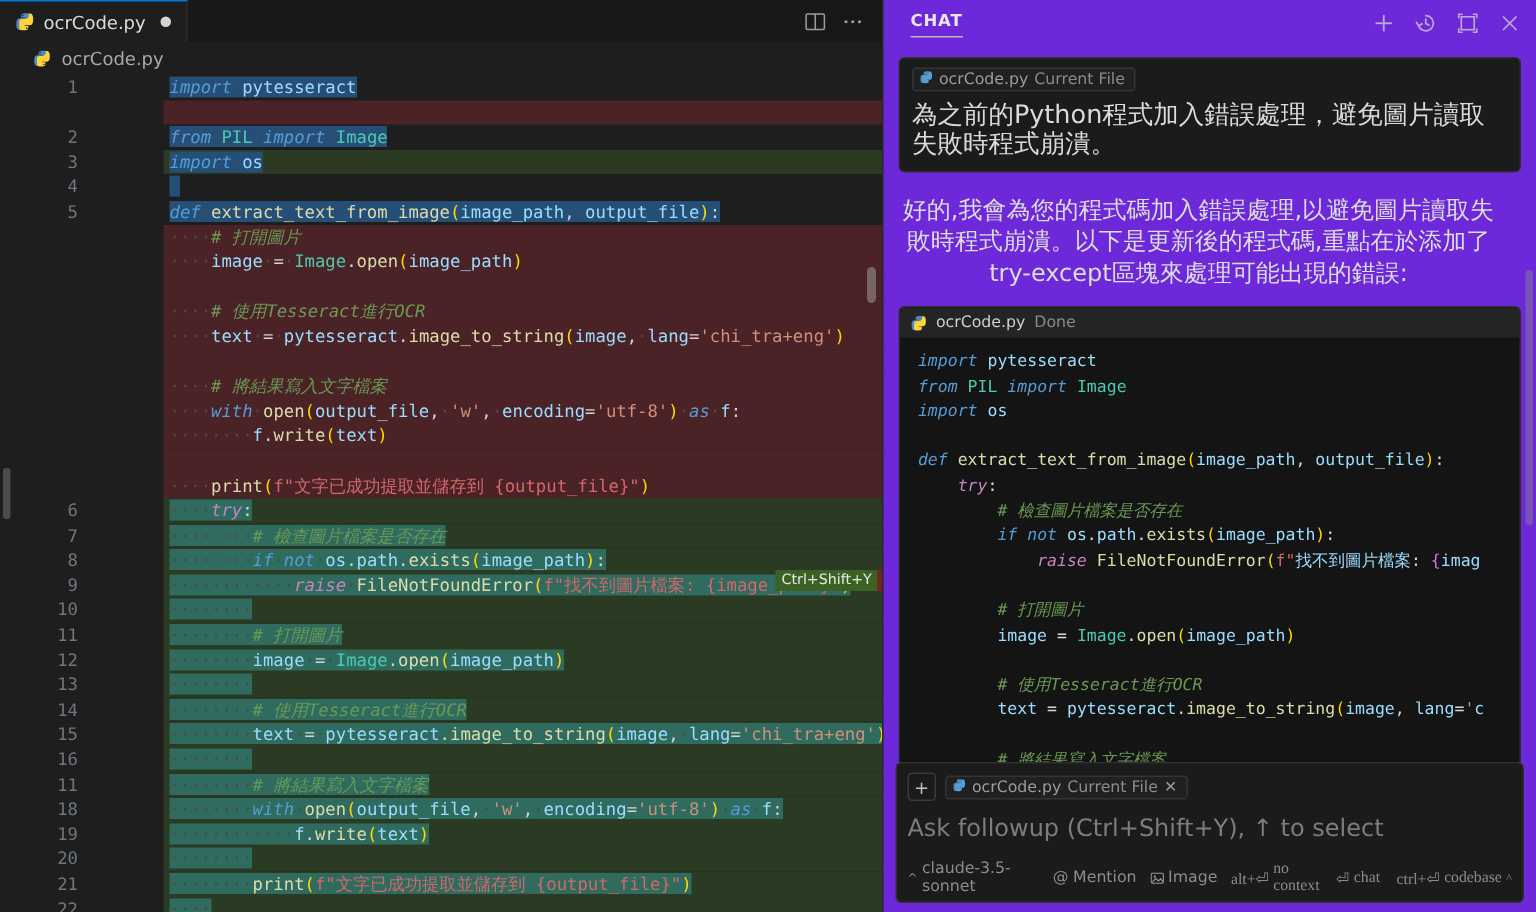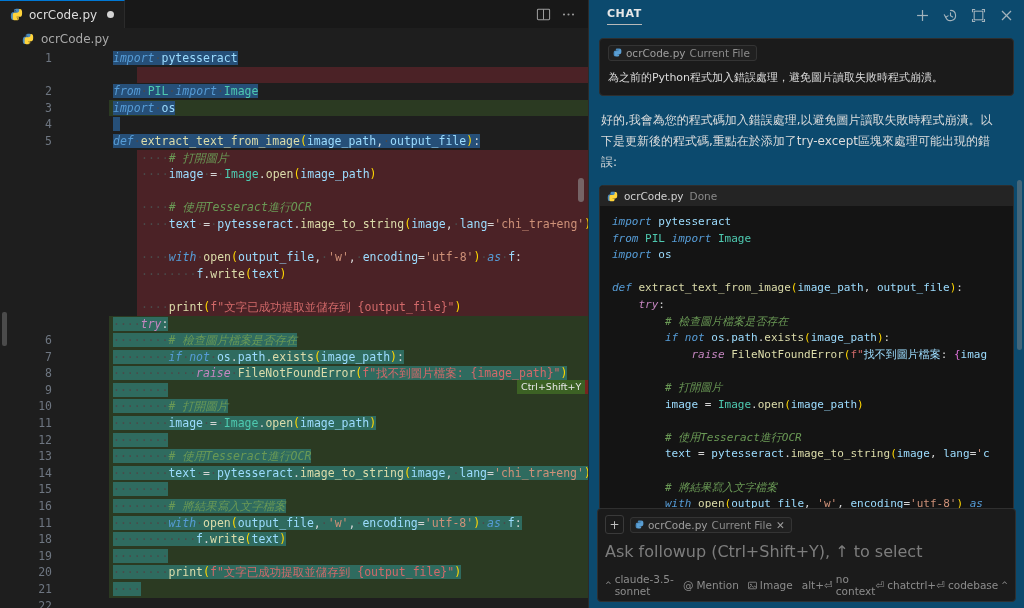--- a/index.html
+++ b/index.html
@@ -58,21 +58,21 @@
     position:absolute;left:2px;width:5px;background:#4b4b4b;border-radius:2px;
   }
   .gutter{
     position:absolute;left:12px;top:0;bottom:0;width:50px;
     text-align:right;color:#6e7681;z-index:5;
     font-family:"DejaVu Sans Mono","Liberation Mono",monospace;font-size:11.5px;
   }
   .gutter .ln{height:16.6px;line-height:16.6px;padding-right:10px;}
   .rows{position:absolute;left:62px;right:0;top:0;bottom:0;padding-left:47px;}
   .row{height:16.6px;line-height:16.6px;white-space:pre;position:relative;padding-left:4px;}
-  .row.del{background:#4b2226;margin-left:28px;}
+  .row.del{background:#4b2226;}
   .row.add{background:#2b3a22;}
   .row .sel{background:#264f78;}
   .row .selg{background:#2f6b5f;}
   .code-scroll{
     position:absolute;right:4px;width:6px;background:#9a9a9a;border-radius:3px;opacity:.55;z-index:8;
   }
   .kbbadge{
     position:absolute;z-index:12;display:flex;font-size:9.5px;line-height:12px;
     font-family:"DejaVu Sans","Liberation Sans",sans-serif;
   }
@@ -89,21 +89,21 @@
   .t-str{color:#ce9178;}
   .t-cmt{color:#6a9955;font-style:italic;}
   .t-pun{color:#d4d4d4;}
   .t-brace{color:#ffd700;}
   .t-brace2{color:#da70d6;}
   .t-ws{color:#4a4a4a;}
   .t-fstr{color:#d16969;}
 
   
   .chat-pane{
-    width:444px;height:608px;background:#0c4a6e;display:flex;flex-direction:column;
+    width:444px;height:608px;background:#6d28d9;display:flex;flex-direction:column;
     position:relative;
   }
   .chat-head{
     height:30px;flex:0 0 30px;display:flex;align-items:center;padding:0 10px 0 18px;
     position:relative;
   }
   .chat-title{
     font-size:11px;font-weight:bold;letter-spacing:.6px;color:#e7e7e7;
     padding-bottom:4px;position:relative;
   }
@@ -120,24 +120,24 @@
     border:1px solid #2e2e2e;border-radius:4px;background:#1b1b1b;
     padding:6px 8px 8px 8px;margin-top:8px;
   }
   .chip{
     display:inline-flex;align-items:center;gap:4px;
     border:1px solid #343434;border-radius:3px;background:#202020;
     padding:1px 6px 1px 4px;font-size:10.5px;color:#9d9d9d;
   }
   .chip .cur{color:#8c8c8c;}
   .user-text{
-    margin-top:7px;font-size:11px;line-height:19px;color:#dadada;
+    margin-top:7px;font-size:17px;line-height:19px;color:#dadada;
   }
   .assist-text{
-    margin:14px 17px 0 2px;font-size:12px;line-height:21px;color:#dcdcdc;
+    margin:14px 17px 0 2px;font-size:16px;line-height:21px;color:#dcdcdc;text-align:center;
   }
   .codecard{
     margin-top:12px;border:1px solid #2e2e2e;border-radius:4px;overflow:hidden;
     background:#141414;
   }
   .codecard-head{
     height:20px;display:flex;align-items:center;gap:6px;padding:0 0 0 7px;
     background:#242424;font-size:10.5px;color:#d0d0d0;
   }
   .codecard-head .status{color:#8a8a8a;}
@@ -163,21 +163,21 @@
     display:flex;align-items:center;justify-content:center;color:#c0c0c0;font-size:12px;
   }
   .ci-placeholder{
     margin-top:8px;font-size:16px;color:#7d7d7d;
   }
   .ci-footer{
     display:flex;align-items:center;gap:9px;margin-top:12px;
     font-size:10.5px;color:#8c8c8c;
   }
   .ci-footer .grp{display:flex;align-items:center;gap:3px;}
-  .ci-footer .right{margin-left:auto;display:flex;align-items:center;}
+  .ci-footer .right{margin-left:auto;display:flex;align-items:center;gap:11px;font-family:Liberation Serif, serif;}
   .caret{font-size:8px;color:#8c8c8c;}
 </style>
 </head>
 <body>
 
 <div class="app">
 
   <div class="editor-pane">
 
     <div class="tabbar">
@@ -264,20 +264,21 @@
           <div class="row "><span class="sel"><span class="t-kw">from</span><span class="t-ws">·</span><span class="t-cls">PIL</span><span class="t-ws">·</span><span class="t-kw">import</span><span class="t-ws">·</span><span class="t-cls">Image</span></span></div>
           <div class="row add"><span class="sel"><span class="t-kw">import</span><span class="t-ws">·</span><span class="t-var">os</span></span></div>
           <div class="row "><span class="sel">&nbsp;</span></div>
           <div class="row "><span class="sel"><span class="t-kw">def</span><span class="t-ws">·</span><span class="t-fn">extract_text_from_image</span><span class="t-brace">(</span><span class="t-var">image_path</span><span class="t-pun">,</span><span class="t-ws">·</span><span class="t-var">output_file</span><span class="t-brace">)</span><span class="t-pun">:</span></span></div>
           <div class="row del"><span><span class="t-ws">····</span><span class="t-cmt"># 打開圖片</span></span></div>
           <div class="row del"><span><span class="t-ws">····</span><span class="t-var">image</span><span class="t-ws">·</span><span class="t-pun">=</span><span class="t-ws">·</span><span class="t-cls">Image</span><span class="t-pun">.</span><span class="t-fn">open</span><span class="t-brace">(</span><span class="t-var">image_path</span><span class="t-brace">)</span></span></div>
           <div class="row del"><span>&nbsp;</span></div>
           <div class="row del"><span><span class="t-ws">····</span><span class="t-cmt"># 使用Tesseract進行OCR</span></span></div>
           <div class="row del"><span><span class="t-ws">····</span><span class="t-var">text</span><span class="t-ws">·</span><span class="t-pun">=</span><span class="t-ws">·</span><span class="t-var">pytesseract</span><span class="t-pun">.</span><span class="t-fn">image_to_string</span><span class="t-brace">(</span><span class="t-var">image</span><span class="t-pun">,</span><span class="t-ws">·</span><span class="t-var">lang</span><span class="t-pun">=</span><span class="t-str">'chi_tra+eng'</span><span class="t-brace">)</span></span></div>
           <div class="row del"><span>&nbsp;</span></div>
+          <div class="row del"><span><span class="t-ws">····</span><span class="t-cmt"># 將結果寫入文字檔案</span></span></div>
           <div class="row del"><span><span class="t-ws">····</span><span class="t-kw">with</span><span class="t-ws">·</span><span class="t-fn">open</span><span class="t-brace">(</span><span class="t-var">output_file</span><span class="t-pun">,</span><span class="t-ws">·</span><span class="t-str">'w'</span><span class="t-pun">,</span><span class="t-ws">·</span><span class="t-var">encoding</span><span class="t-pun">=</span><span class="t-str">'utf-8'</span><span class="t-brace">)</span><span class="t-ws">·</span><span class="t-kw">as</span><span class="t-ws">·</span><span class="t-var">f</span><span class="t-pun">:</span></span></div>
           <div class="row del"><span><span class="t-ws">········</span><span class="t-var">f</span><span class="t-pun">.</span><span class="t-fn">write</span><span class="t-brace">(</span><span class="t-var">text</span><span class="t-brace">)</span></span></div>
           <div class="row del"><span>&nbsp;</span></div>
           <div class="row del"><span><span class="t-ws">····</span><span class="t-fn">print</span><span class="t-brace">(</span><span class="t-fstr">f</span><span class="t-fstr">"文字已成功提取並儲存到 {output_file}"</span><span class="t-brace">)</span></span></div>
           <div class="row add"><span class="selg"><span class="t-ws">····</span><span class="t-kw2">try</span><span class="t-pun">:</span></span></div>
           <div class="row add"><span class="selg"><span class="t-ws">········</span><span class="t-cmt"># 檢查圖片檔案是否存在</span></span></div>
           <div class="row add"><span class="selg"><span class="t-ws">········</span><span class="t-kw">if</span><span class="t-ws">·</span><span class="t-kw">not</span><span class="t-ws">·</span><span class="t-var">os</span><span class="t-pun">.</span><span class="t-var">path</span><span class="t-pun">.</span><span class="t-fn">exists</span><span class="t-brace">(</span><span class="t-var">image_path</span><span class="t-brace">)</span><span class="t-pun">:</span></span></div>
           <div class="row add"><span class="selg"><span class="t-ws">············</span><span class="t-kw2">raise</span><span class="t-ws">·</span><span class="t-fn">FileNotFoundError</span><span class="t-brace">(</span><span class="t-fstr">f</span><span class="t-fstr">"找不到圖片檔案: {image_path}"</span><span class="t-brace">)</span></span></div>
           <div class="row add"><span class="selg"><span class="t-ws">········</span></span></div>
           <div class="row add"><span class="selg"><span class="t-ws">········</span><span class="t-cmt"># 打開圖片</span></span></div>

